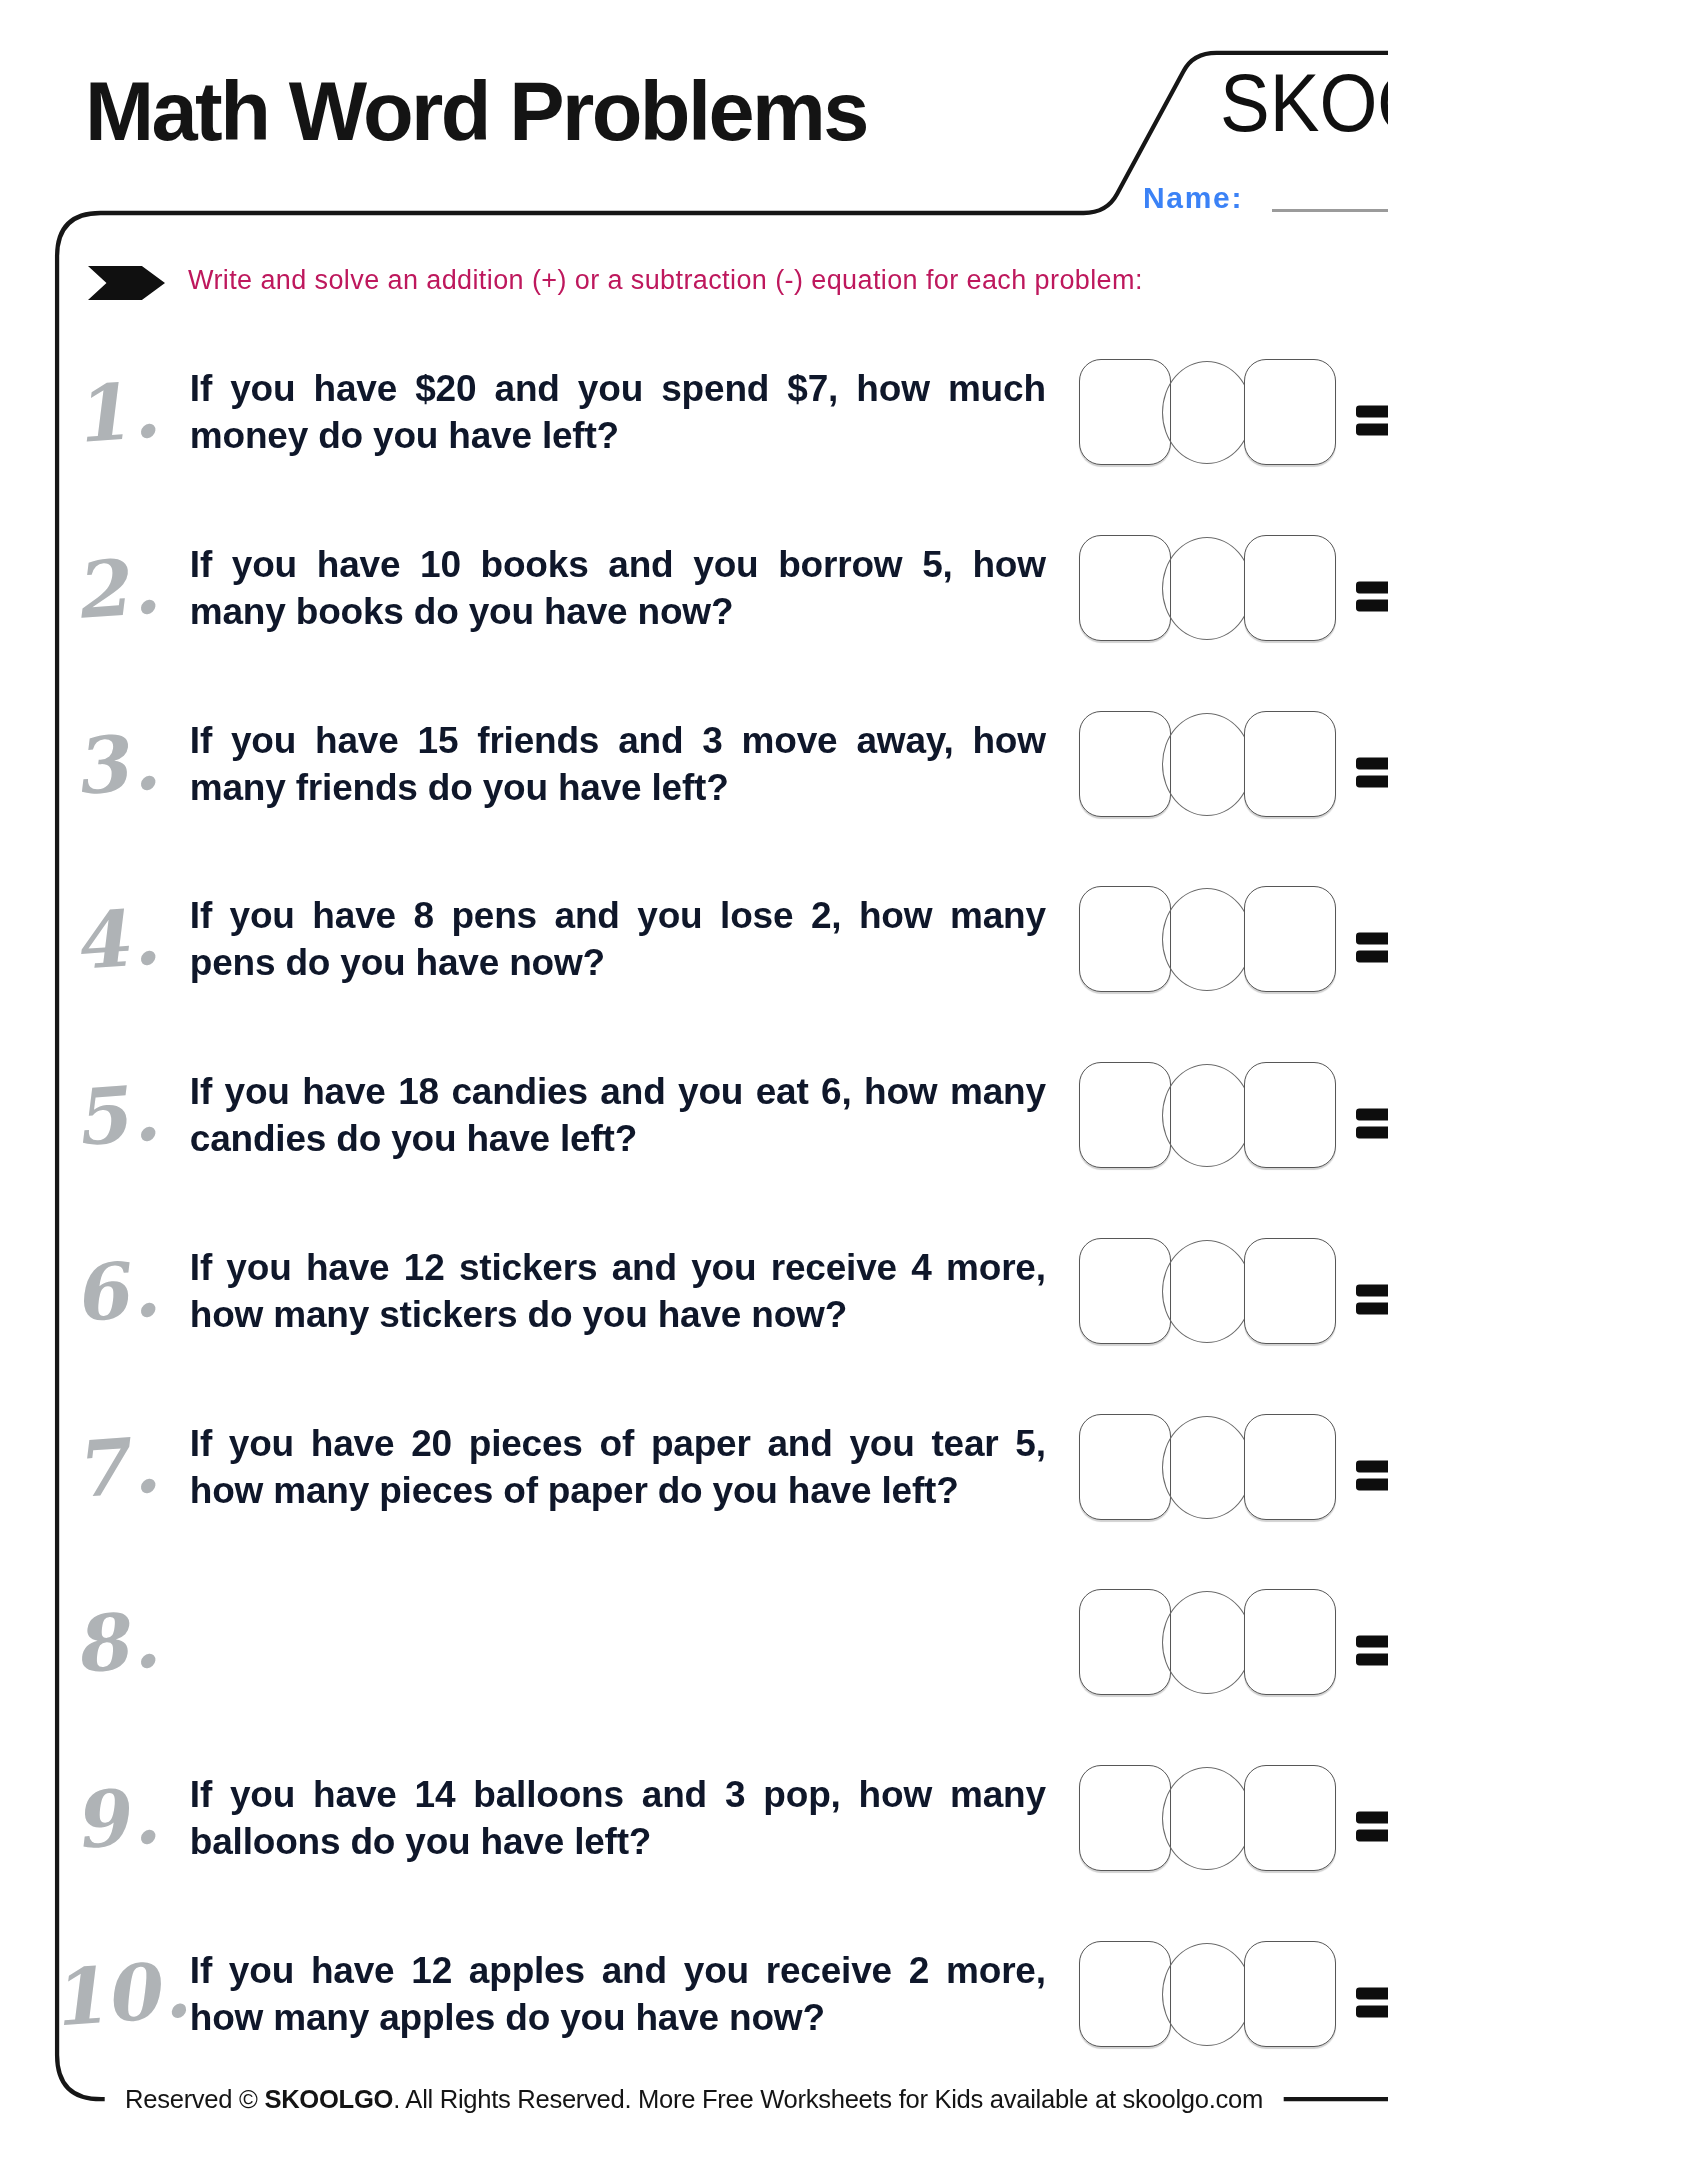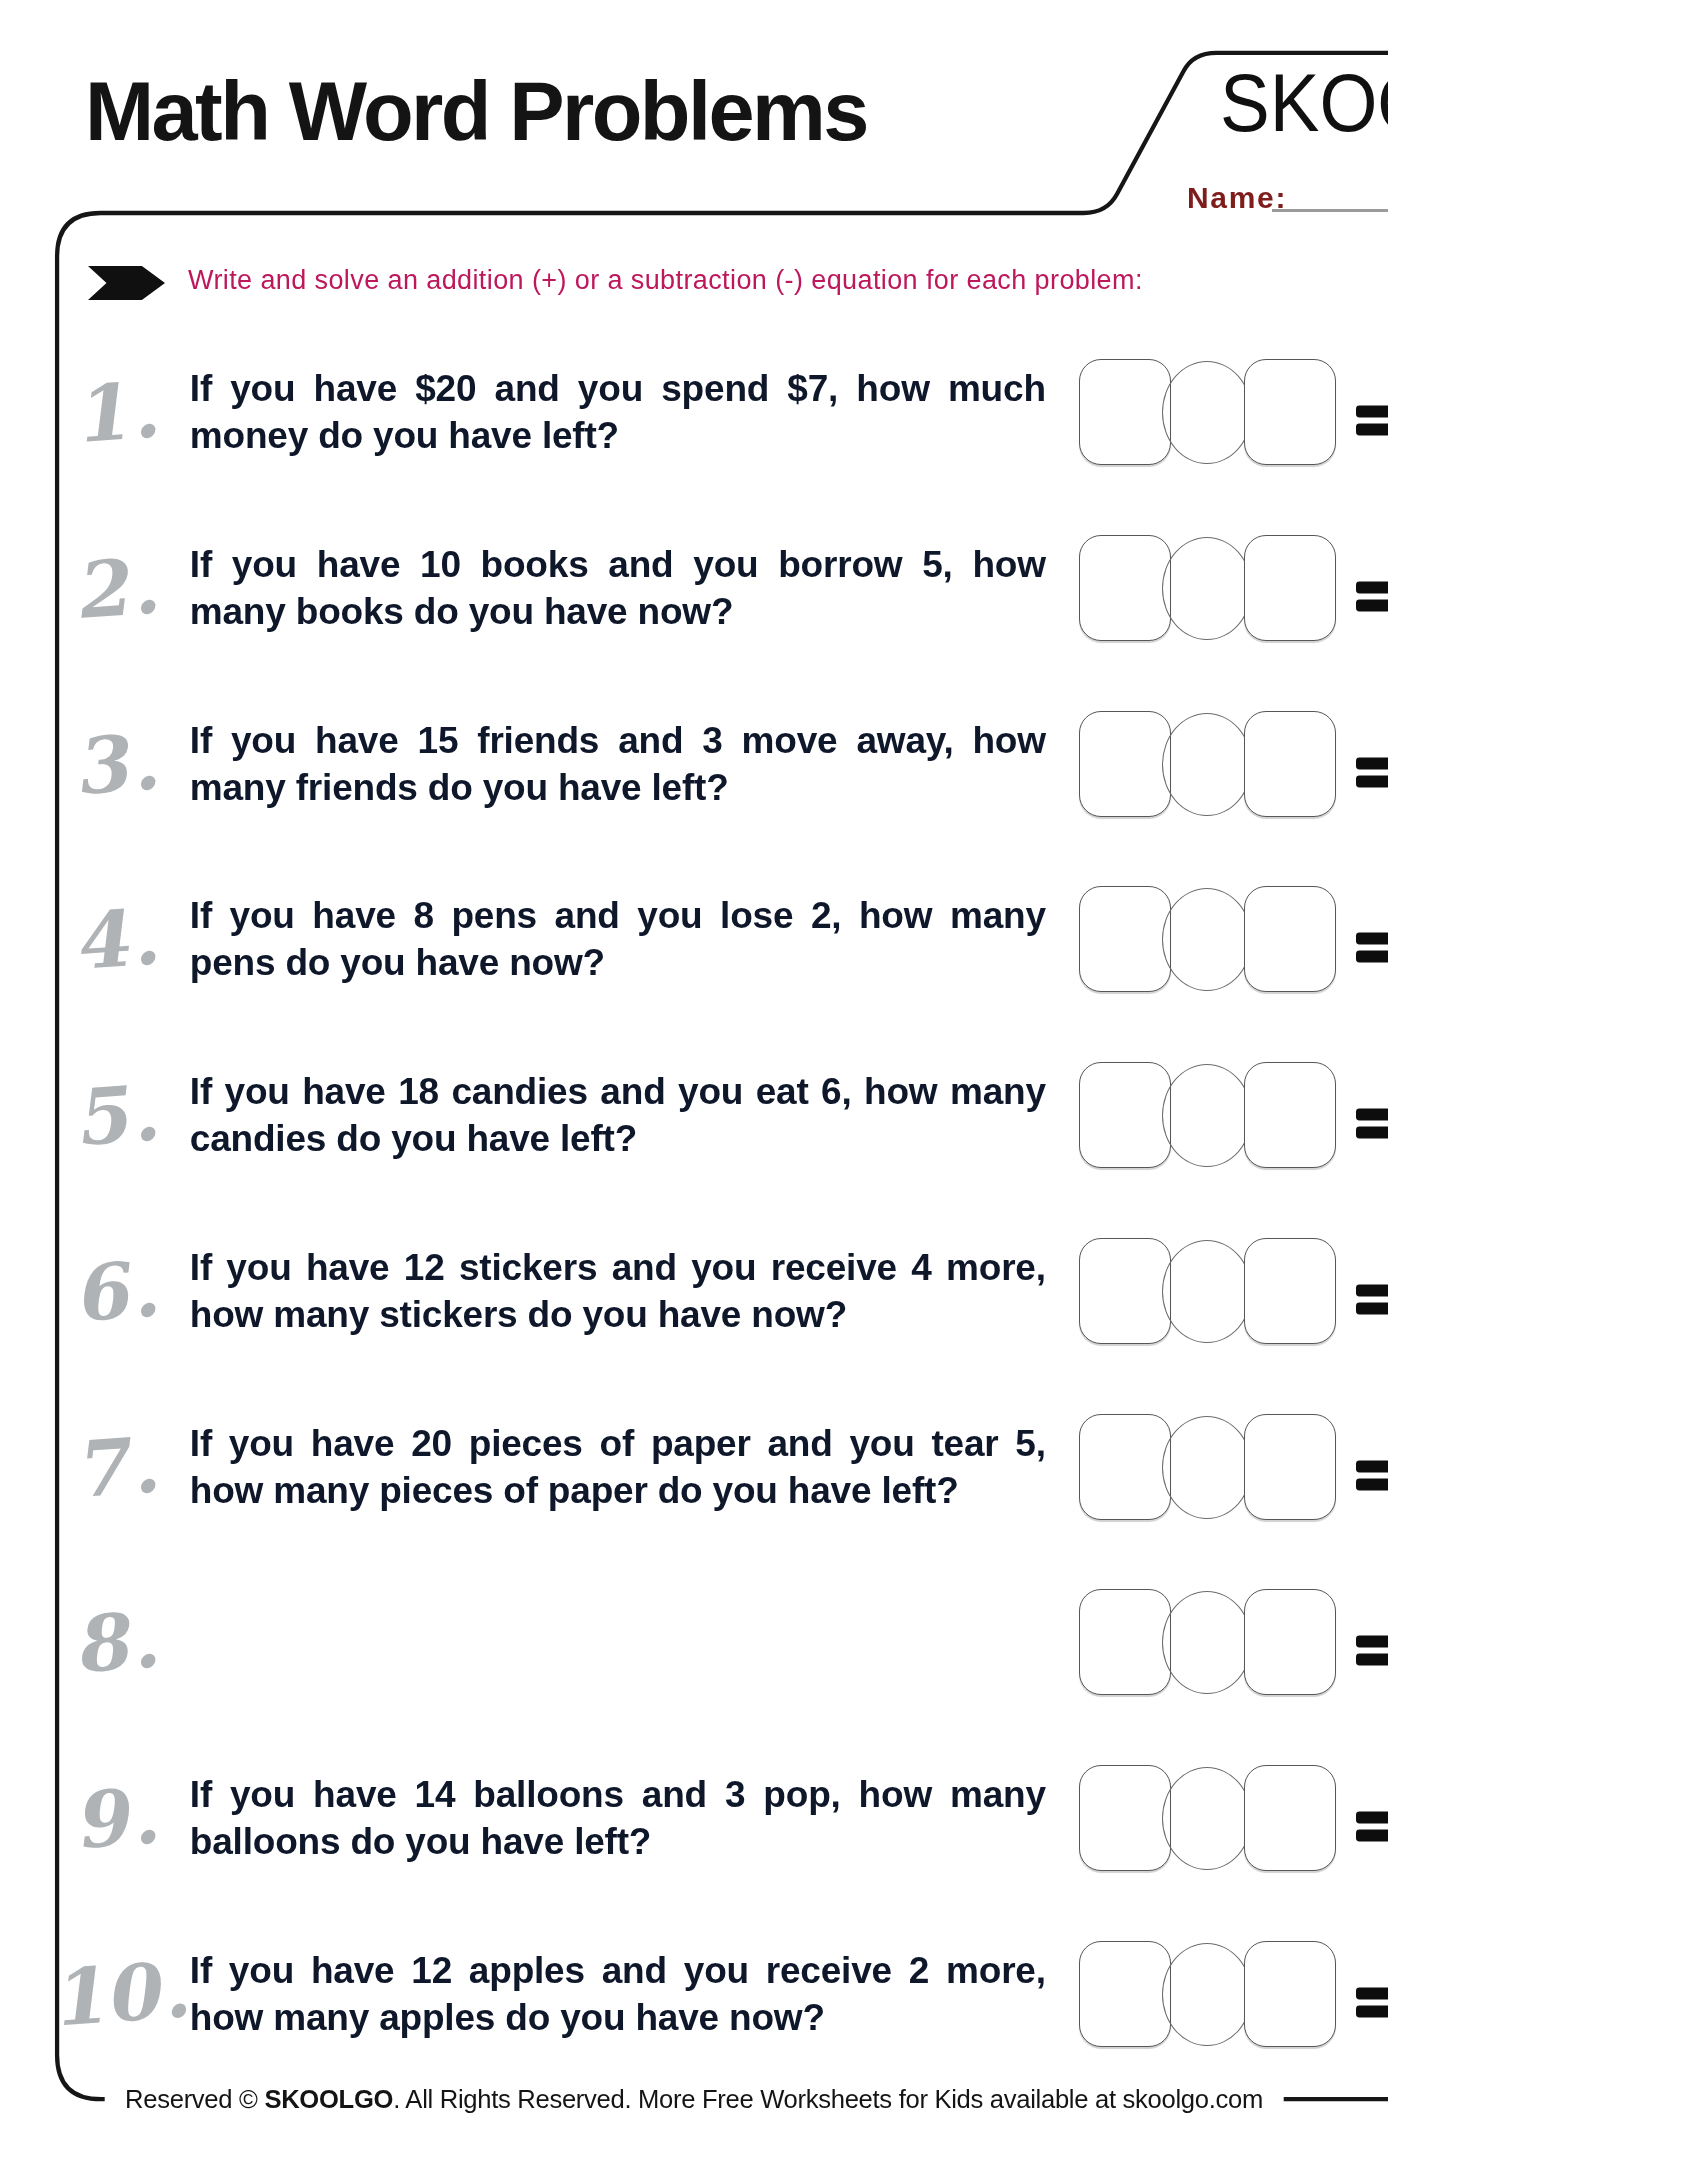--- a/index.html
+++ b/index.html
@@ -17,21 +17,21 @@
     color:#141414; line-height:1.05; white-space:nowrap;
   }
   .logo { position:absolute; left:1220px; top:73px; display:flex; align-items:flex-start; }
   .logo-skool {
     font-size:81px; font-weight:400; color:#101010; line-height:61px;
     letter-spacing:0px; transform:scaleX(.92); transform-origin:left top; white-space:nowrap;
   }
   .logo-go { margin-left:-5.1px; margin-top:-5.1px; }
   .name-label {
     position:absolute; left:1143px; top:181px;
-    font-size:30px; font-weight:bold; letter-spacing:1.7px; color:#7f1d1d;margin-left:44px;
+    font-size:30px; font-weight:bold; letter-spacing:1.7px; color:#3b82f6;
   }
   .name-line { position:absolute; left:1272px; top:209px; width:328px; height:2.6px; background:#9b9b9b; }
 
   
   .instr-arrow {
     position:absolute; left:88px; top:266px; width:77px; height:34px; background:#101010;
     clip-path:polygon(0 0, 70% 0, 100% 50%, 70% 100%, 0 100%, 24% 50%);
   }
   .instr-text {
     position:absolute; left:188px; top:265px;

